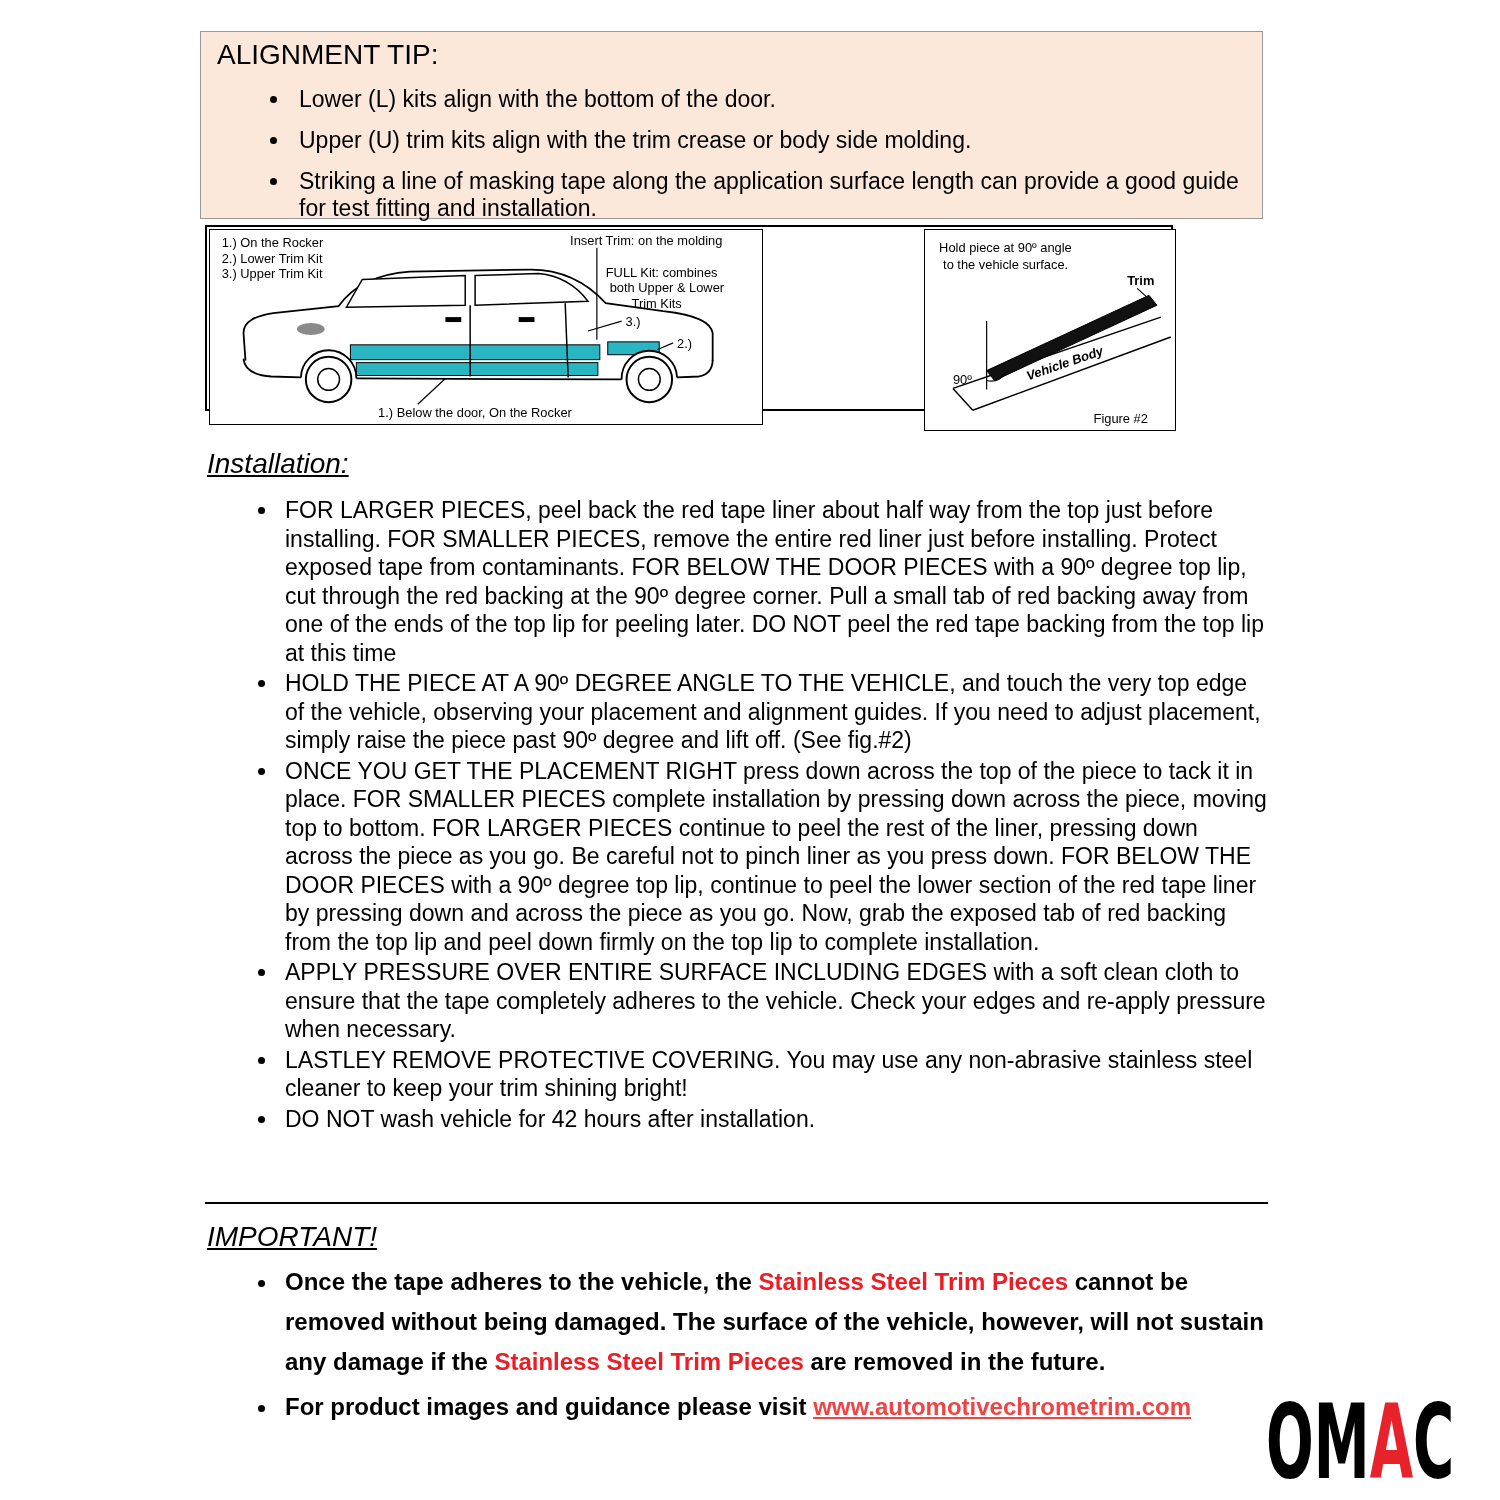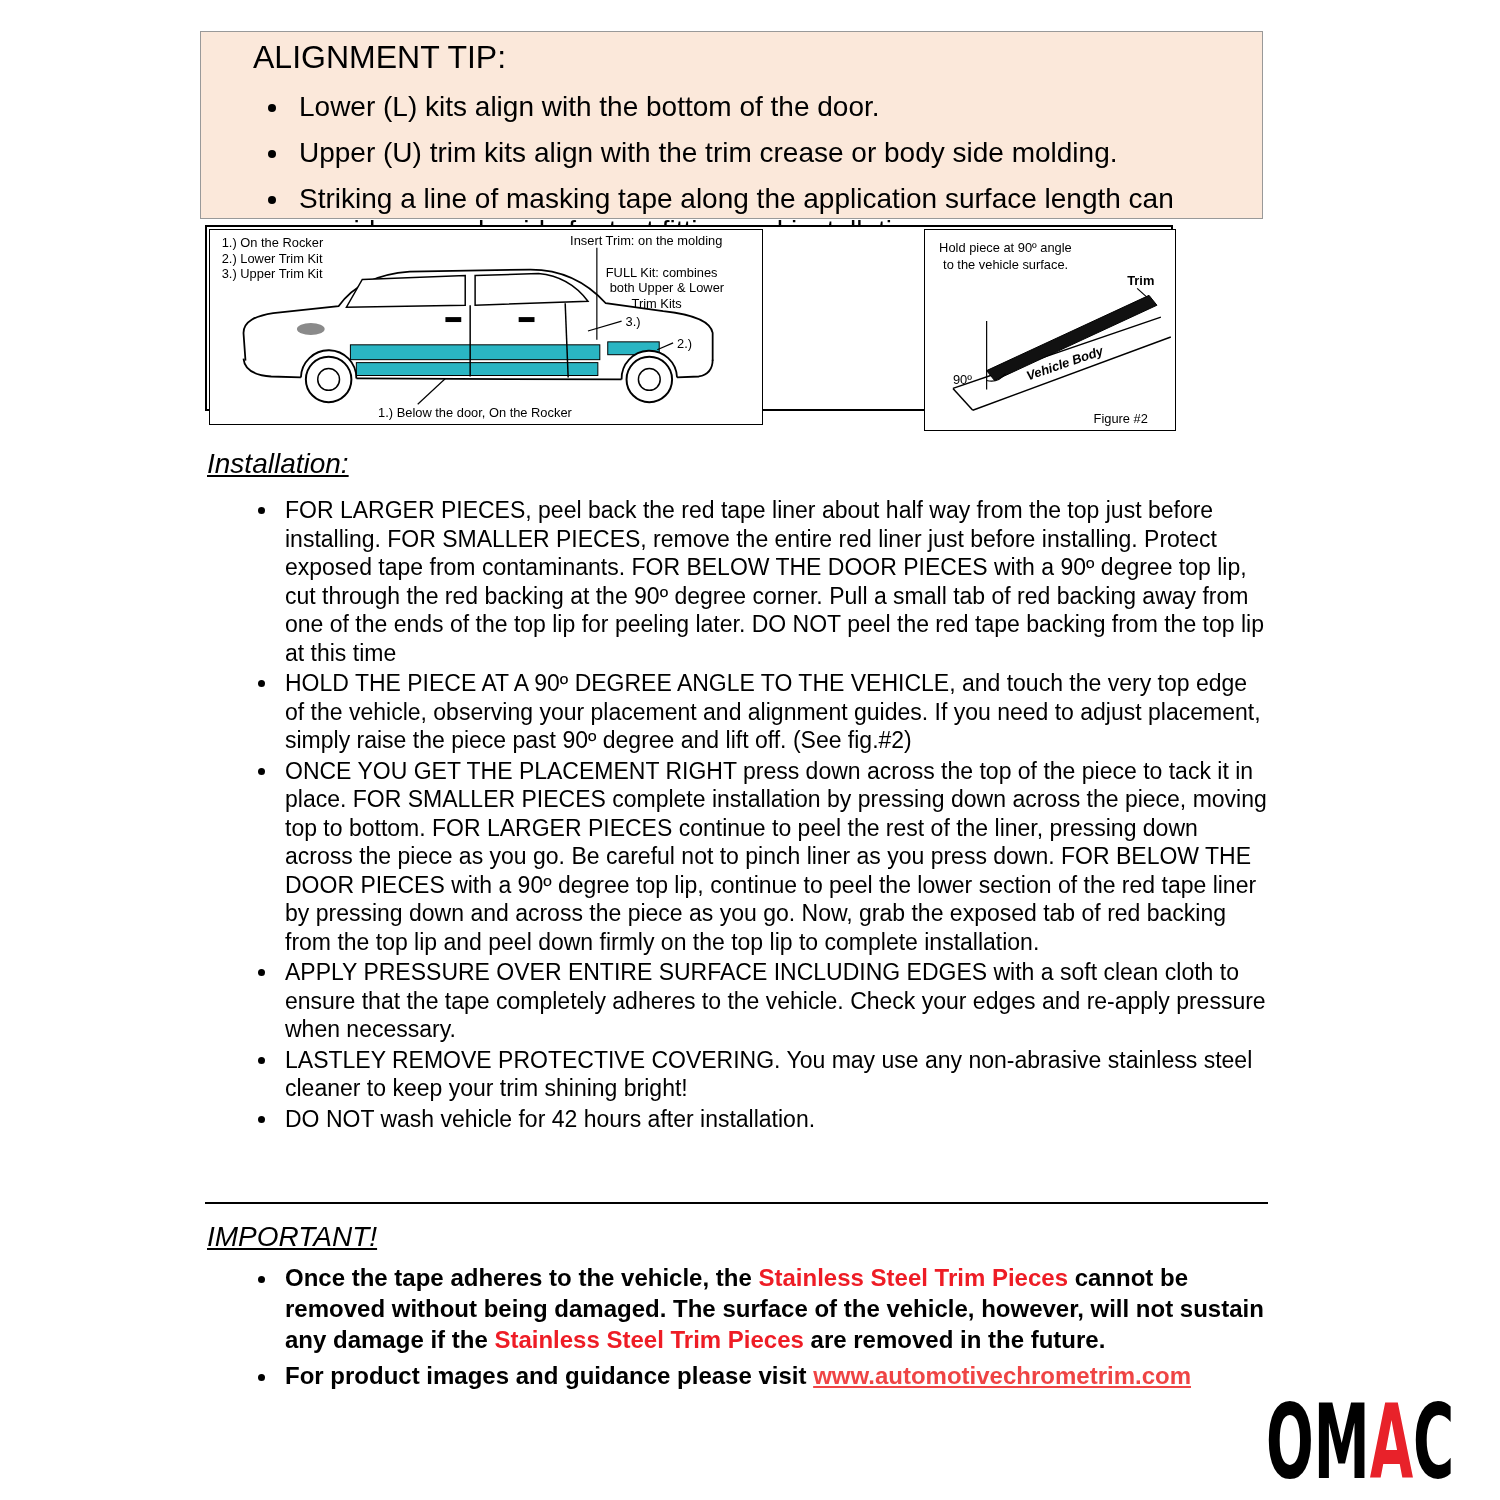--- a/index.html
+++ b/index.html
@@ -3,23 +3,23 @@
 <meta charset="utf-8">
 <style>
   * { margin:0; padding:0; box-sizing:border-box; }
   html,body { background:#ffffff; }
   body { font-family:"Liberation Sans", sans-serif; color:#000; }
   .page { position:relative; width:1500px; height:1500px; background:#fff; overflow:hidden; }
 
   
   .tip-box { position:absolute; left:200px; top:31px; width:1063px; height:188px;
              background:#fbe8da; border:1px solid #999; padding:7px 16px; }
-  .tip-title { font-size:32px;margin-left:36px; }
+  .tip-title { font-size:28px; }
   .tip-list { margin-top:15px; padding-left:74px; list-style:disc; }
-  .tip-list li { font-size:28px; margin-bottom:14px; padding-left:8px; }
+  .tip-list li { font-size:23px; margin-bottom:14px; padding-left:8px; }
 
   
   .figures { position:absolute; left:205px; top:225px; width:968px; height:186px; border:2px solid #000; background:#fff; }
   .fig { position:absolute; background:#fff; border:1px solid #000; }
   .fig-car { left:2px; top:2px; width:554px; height:196px; }
   .fig-angle { left:717px; top:2px; width:252px; height:202px; }
   .fig svg { display:block; width:100%; height:100%; }
   .fig svg text { font-size:13px; font-family:"Liberation Sans", sans-serif; fill:#000; }
   .fig svg text.bold { font-weight:bold; }
   .fig svg text.italic { font-style:italic; }
@@ -33,21 +33,21 @@
   
   .install-list { position:absolute; left:205px; top:496px; width:1062px; padding-left:74px; list-style:disc; }
   .install-list li { font-size:23px; line-height:28.5px; padding-left:6px; margin-bottom:2px; }
 
   
   .divider { position:absolute; left:205px; top:1202px; width:1063px; border:none; border-top:2px solid #000; }
 
   
   .important-list { position:absolute; left:205px; top:1262px; width:1062px; padding-left:74px;
                     list-style:disc; font-weight:bold; }
-  .important-list li { font-size:24px; line-height:31px; padding-left:6px; margin-bottom:5px; }
+  .important-list li { font-size:24px; line-height:40px; padding-left:6px; margin-bottom:5px; }
   .red { color:#ee1c25; }
   .link { color:#ef4444; text-decoration:underline; font-weight:bold; cursor:pointer; }
 
   
   .logo { position:absolute; left:1266px; top:1390px; font-family:"DejaVu Sans", sans-serif;
           font-size:104px; font-weight:bold; line-height:1; white-space:nowrap;
           transform:scaleX(0.54); transform-origin:left top; }
   .logo-red { color:#e8222a; }
 </style>
 </head>

